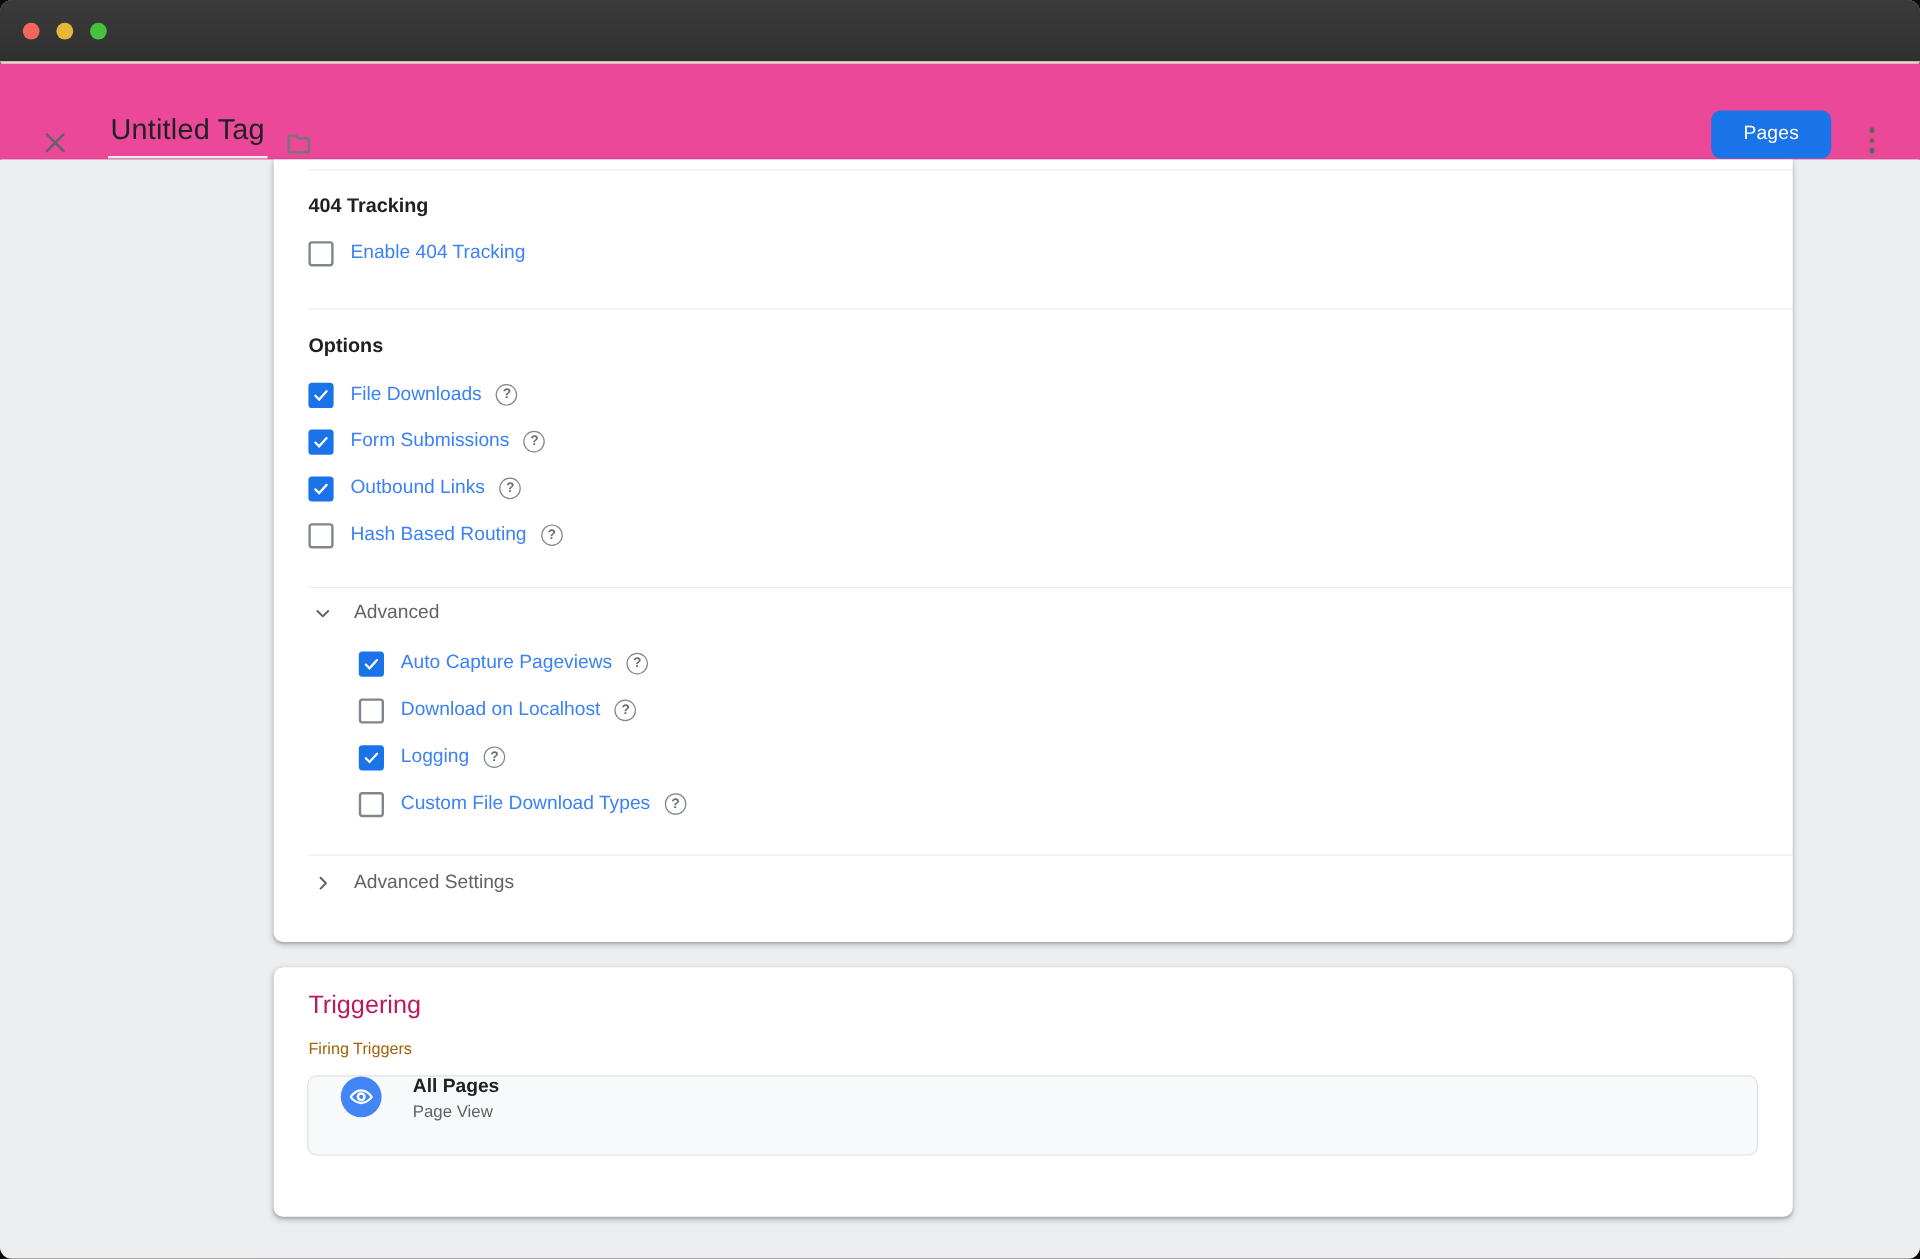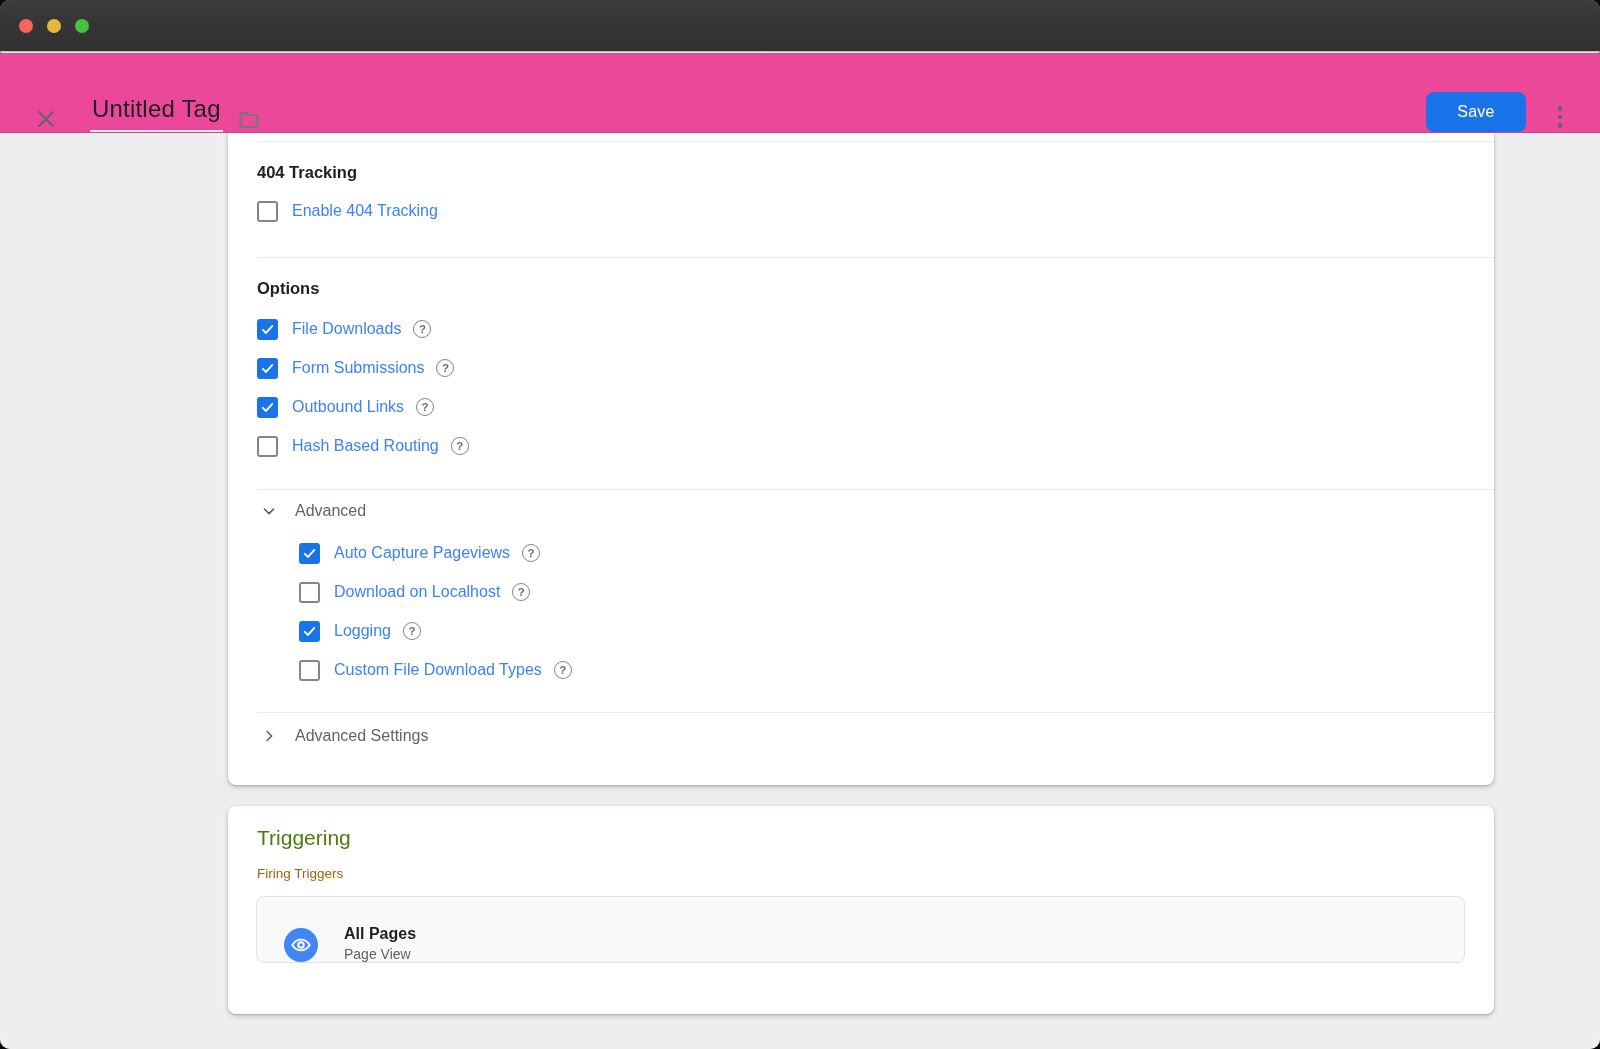--- a/index.html
+++ b/index.html
@@ -63,25 +63,25 @@
   .cblabel { margin-left:14px; font-size:16px; color:#3b82f6; }
   .help {
     margin-left:12px; width:18px; height:18px; border-radius:50%;
     border:1.6px solid #80868b; color:#6b6f74; font-size:11.5px; font-weight:bold;
     display:flex; align-items:center; justify-content:center; cursor:pointer; flex:none;
   }
   .collapsible { display:flex; align-items:center; height:24px; margin-left:29px; cursor:pointer;text-align:right; }
   .collapsible .chev { width:18px; height:18px; margin-left:3px; flex:none; }
   .collapsible .clabel { margin-left:17px; font-size:16px; font-weight:500; color:#5f6368; }
   
-  .trig-title { margin:20px 0 0 29px; font-size:21px; color:#4d7c0f; }
+  .trig-title { margin:20px 0 0 29px; font-size:21px; color:#be185d; }
   .trig-sub { margin:16px 0 0 29px; font-size:13.5px; color:#a16207; }
   .trigger-row {
     margin:15px 29px 0 28px; height:67px; background:#f8f9fa;
-    border:1px solid #dfe1e5; border-radius:8px; display:flex; align-items:flex-end;
+    border:1px solid #dfe1e5; border-radius:8px; display:flex; align-items:flex-start;
     padding-left:27px; cursor:pointer;
   }
   .eye-badge {
     width:34px; height:34px; border-radius:50%; background:#4285f4; flex:none;
     display:flex; align-items:center; justify-content:center;
   }
   .trig-text { margin-left:26px; display:flex; flex-direction:column; gap:3px; }
   .trig-name { font-size:16px; font-weight:bold; color:#202124; }
   .trig-type { font-size:14px; color:#5f6368; }
 </style>
@@ -106,21 +106,21 @@
           </svg>
       </span>
     </button>
     <div class="tag-title">Untitled Tag</div>
     <span class="icon-btn folder">
       <svg width="24" height="24" viewBox="0 0 24 24" fill="none" stroke="#757575" stroke-width="2" stroke-linejoin="round">
         <path d="M3.5 6.5a1.5 1.5 0 0 1 1.5-1.5h4.4l2 2.2H19a1.5 1.5 0 0 1 1.5 1.5v8.8a1.5 1.5 0 0 1-1.5 1.5H5a1.5 1.5 0 0 1-1.5-1.5z"></path>
       </svg>
     </span>
     <div class="header-spacer"></div>
-    <button class="save-btn">Save</button>
+    <button class="save-btn">Pages</button>
     <div class="kebab">
       <i></i>
         <i></i>
         <i></i>
     </div>
   </div>
 
   <div class="main">
 
     <div class="card form-card">

